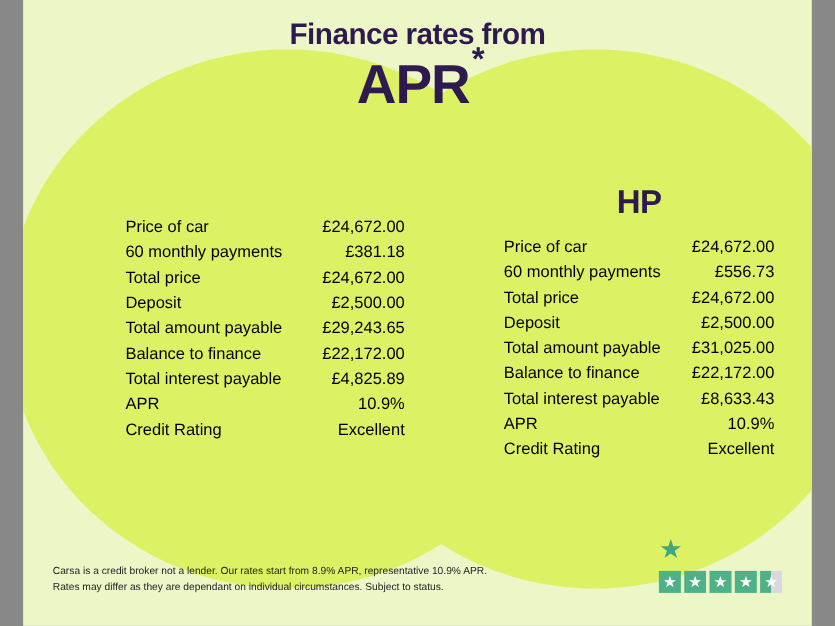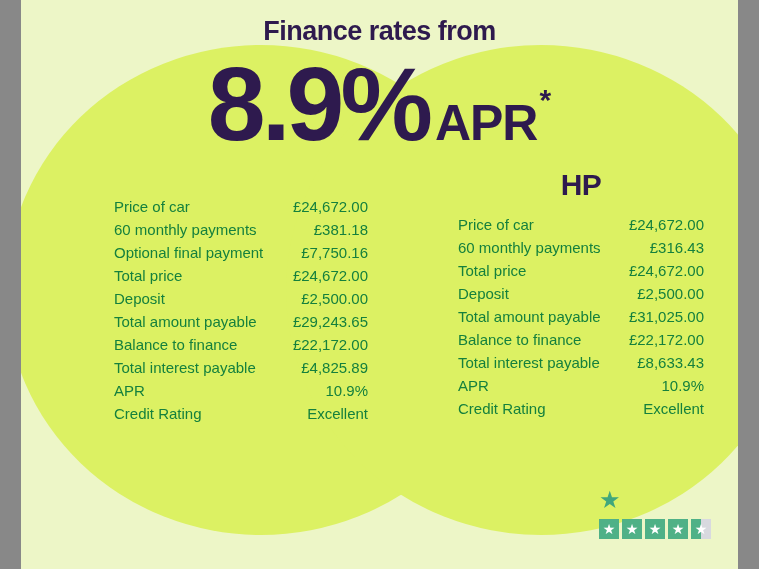--- a/index.html
+++ b/index.html
@@ -52,21 +52,21 @@
   .fin-col{position:absolute;z-index:2;}
   .fin-col .col-title{
     margin:0;text-align:center;
     font-size:30px;font-weight:700;line-height:34px;
     letter-spacing:-0.5px;color:#2e1a4e;
   }
   .fin-col .rows{margin-top:11px;}
   .fin-row{
     display:flex;justify-content:space-between;align-items:center;
     height:23px;font-size:15px;
-    color:#15803d;
+    color:#000000;
   }
   .fin-row.bold{font-weight:400;}
   .col-pcp{left:93px;top:184px;width:254px;}
   .col-hp{left:437px;top:168px;width:246px;}
 
   .disclaimer{
     position:absolute;left:27px;top:512px;width:430px;
     font-size:9.3px;line-height:1.55;color:#1e1e1e;
     z-index:2;
   }
@@ -94,40 +94,35 @@
 <body>
 
 <div class="stage">
 
   <div class="circle left"></div>
   <div class="circle right"></div>
 
   <div class="title">Finance rates from</div>
 
   <div class="rate">
-    <span class="big">8.9%</span>
     <span class="suffix">APR</span>
     <span class="asterisk">*</span>
   </div>
 
   <div class="fin-col col-pcp">
     <div class="rows">
         <div class="fin-row">
           <span>Price of car</span>
           <span>£24,672.00</span>
         </div>
         <div class="fin-row bold">
           <span>60 monthly payments</span>
           <span>£381.18</span>
         </div>
         <div class="fin-row">
-          <span>Optional final payment</span>
-          <span>£7,750.16</span>
-        </div>
-        <div class="fin-row">
           <span>Total price</span>
           <span>£24,672.00</span>
         </div>
         <div class="fin-row">
           <span>Deposit</span>
           <span>£2,500.00</span>
         </div>
         <div class="fin-row">
           <span>Total amount payable</span>
           <span>£29,243.65</span>
@@ -153,21 +148,21 @@
 
   <div class="fin-col col-hp">
     <h2 class="col-title">HP</h2>
     <div class="rows">
         <div class="fin-row">
           <span>Price of car</span>
           <span>£24,672.00</span>
         </div>
         <div class="fin-row bold">
           <span>60 monthly payments</span>
-          <span>£316.43</span>
+          <span>£556.73</span>
         </div>
         <div class="fin-row">
           <span>Total price</span>
           <span>£24,672.00</span>
         </div>
         <div class="fin-row">
           <span>Deposit</span>
           <span>£2,500.00</span>
         </div>
         <div class="fin-row">
@@ -186,20 +181,24 @@
           <span>APR</span>
           <span>10.9%</span>
         </div>
         <div class="fin-row">
           <span>Credit Rating</span>
           <span>Excellent</span>
         </div>
       </div>
   </div>
 
+  <div class="disclaimer">
+    <span>Carsa is a credit broker not a lender. Our rates start from 8.9% APR, representative 10.9% APR.</span>
+    <span>Rates may differ as they are dependant on individual circumstances. Subject to status.</span>
+  </div>
 
   <div class="trustpilot">
     <div class="tp-logo">
       <span class="tp-star-glyph">★</span>
     </div>
     <div class="tp-stars">
         <span class="tp-star-box" style="background: linear-gradient(90deg, rgb(79, 177, 135) 0%, rgb(79, 177, 135) 100%, rgb(216, 217, 223) 100%, rgb(216, 217, 223) 100%);">★</span>
         <span class="tp-star-box" style="background: linear-gradient(90deg, rgb(79, 177, 135) 0%, rgb(79, 177, 135) 100%, rgb(216, 217, 223) 100%, rgb(216, 217, 223) 100%);">★</span>
         <span class="tp-star-box" style="background: linear-gradient(90deg, rgb(79, 177, 135) 0%, rgb(79, 177, 135) 100%, rgb(216, 217, 223) 100%, rgb(216, 217, 223) 100%);">★</span>
         <span class="tp-star-box" style="background: linear-gradient(90deg, rgb(79, 177, 135) 0%, rgb(79, 177, 135) 100%, rgb(216, 217, 223) 100%, rgb(216, 217, 223) 100%);">★</span>

